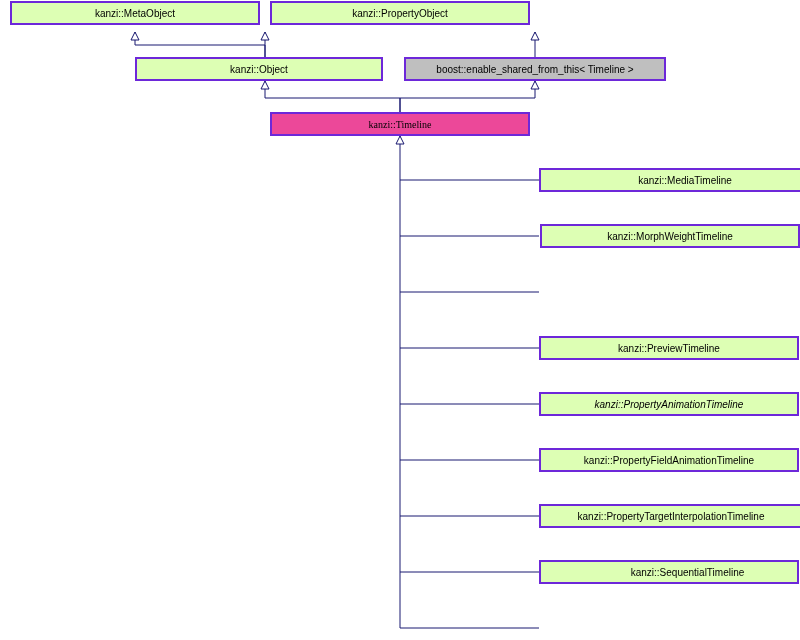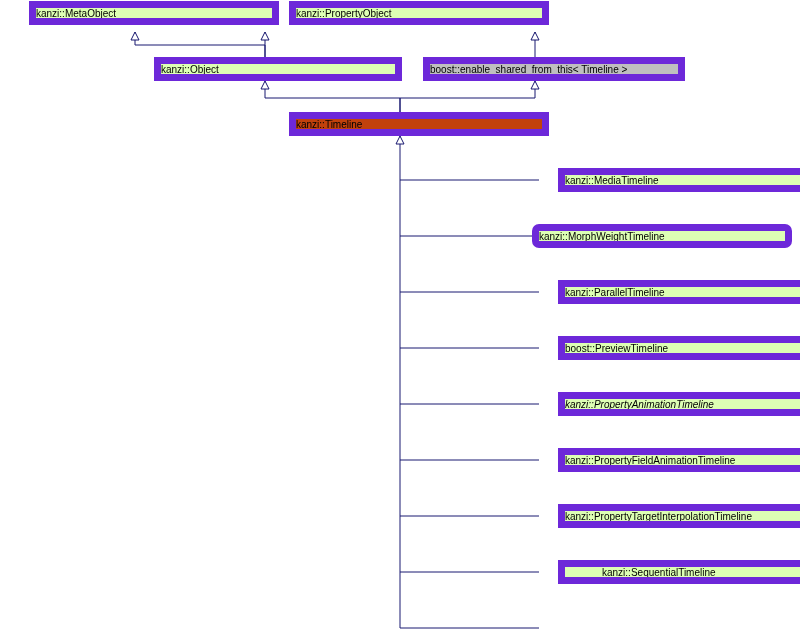--- a/index.html
+++ b/index.html
@@ -20,40 +20,40 @@
   #edges {
     position: absolute;
     left: 0;
     top: 0;
     width: 800px;
     height: 640px;
   }
   .node {
     position: absolute;
     box-sizing: border-box;
-    border: 7px solid #6d28d9;
+    border: 2px solid #6d28d9;
     display: flex;
     align-items: center;
-    justify-content: flex-start;
+    justify-content: center;
     font-size: 10px;
     color: #000000;
     text-align: center;
     line-height: 1.1;
     white-space: nowrap;
     overflow: hidden;
-    margin-left: 19px;
   }
   .node.green {
     background: #ddffb4;
   }
   .node.gray {
     background: #bfbfbf;
   }
   .node.white {
-    background: #c2410c;
+    background: #ec4899;
+    font-family: Liberation Serif, serif;
   }
 </style>
 </head>
 <body>
 
 <div id="diagram">
 
   <svg id="edges" viewBox="0 0 800 640" xmlns="http://www.w3.org/2000/svg">
     <g stroke="#191970" stroke-width="1" fill="none">
 
@@ -107,30 +107,27 @@
   </div>
 
   <div class="node white" style="left:270px; top:112px; width:260px; height:24px;">
     <span>kanzi::Timeline</span>
   </div>
 
   <div class="node green" style="left:539px; top:168px; width:292px; height:24px;">
     <span>kanzi::MediaTimeline</span>
   </div>
 
-  <div class="node green" style="left:513px; top:224px; width:260px; height:24px;border-radius:7px;">
+  <div class="node green" style="left:540px; top:224px; width:260px; height:24px;">
     <span>kanzi::MorphWeightTimeline</span>
   </div>
 
-  <div class="node green" style="left:539px; top:280px; width:260px; height:24px;">
-    <span>kanzi::ParallelTimeline</span>
-  </div>
 
   <div class="node green" style="left:539px; top:336px; width:260px; height:24px;">
-    <span>boost::PreviewTimeline</span>
+    <span>kanzi::PreviewTimeline</span>
   </div>
 
   <div class="node green" style="left:539px; top:392px; width:260px; height:24px;font-style:italic;">
     <span>kanzi::PropertyAnimationTimeline</span>
   </div>
 
   <div class="node green" style="left:539px; top:448px; width:260px; height:24px;">
     <span>kanzi::PropertyFieldAnimationTimeline</span>
   </div>
 

